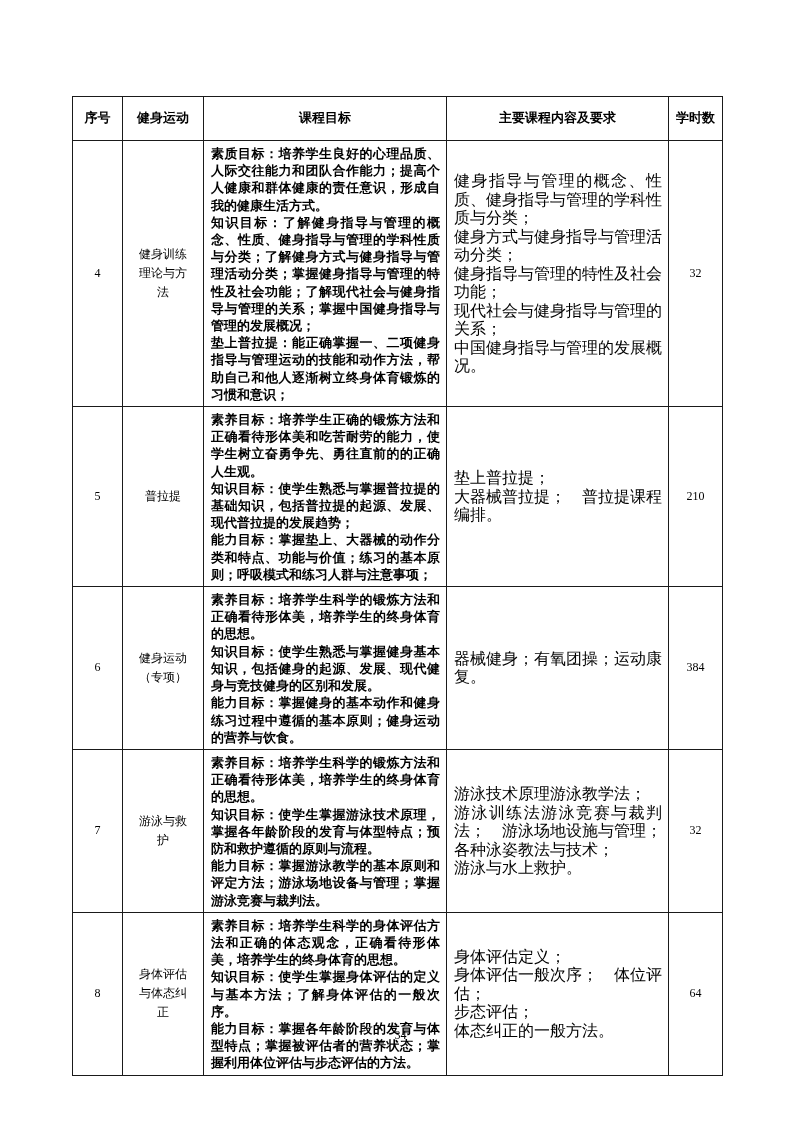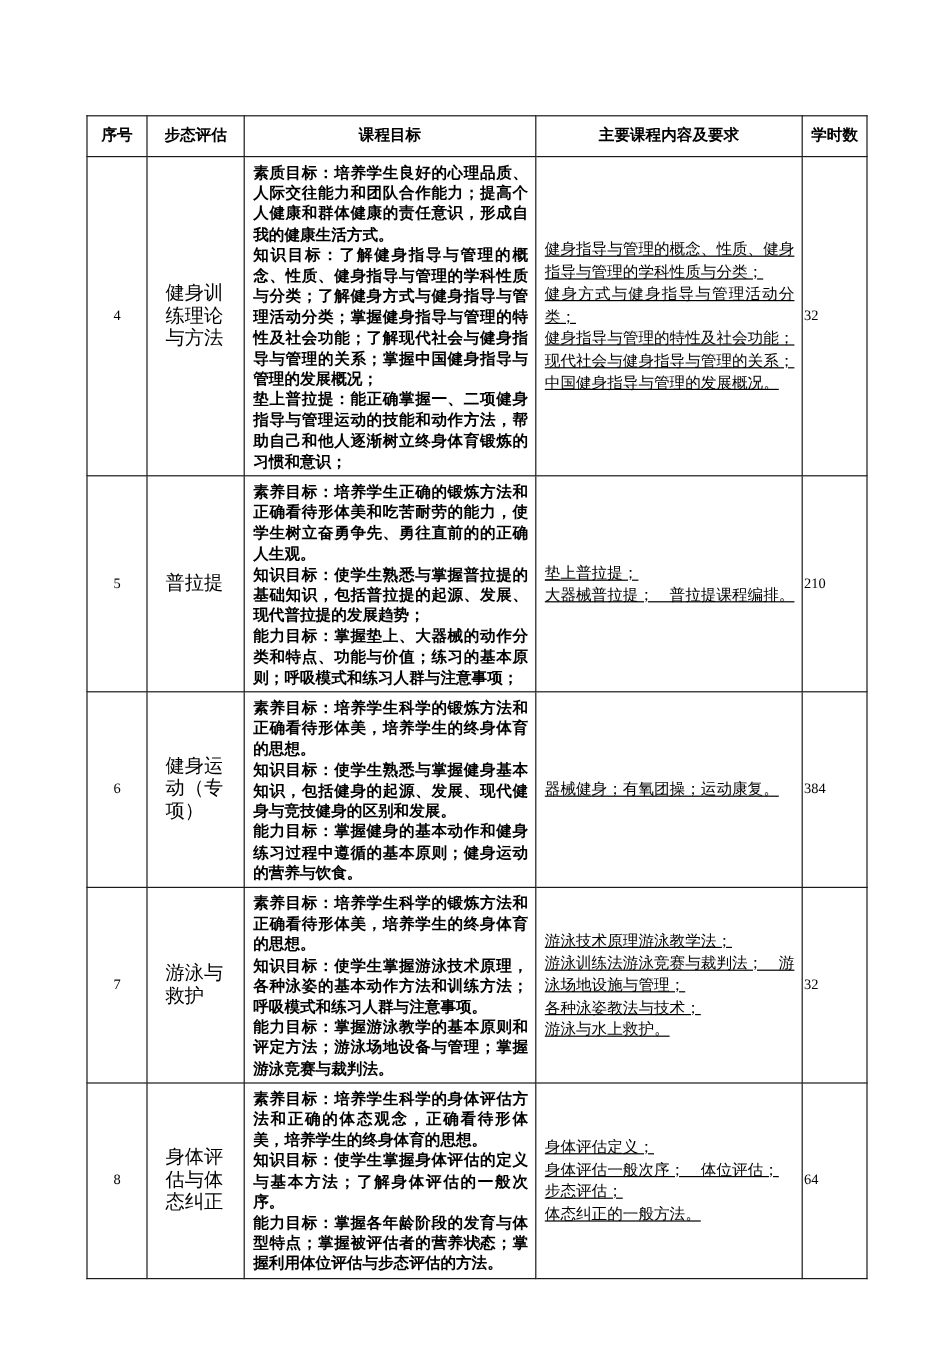--- a/index.html
+++ b/index.html
@@ -27,57 +27,57 @@
     margin-left: 72px;
     border: 1.5px solid #1a1a1a;
   }
   table.course-table th,
   table.course-table td {
     border: 1px solid #1a1a1a;
     box-sizing: border-box;
     vertical-align: middle;
     overflow: hidden;
   }
-  tr.head-row { height: 34px; }
+  tr.head-row { height: 44px; }
   th.hcell {
     font-size: 13px;
     font-weight: bold;
     text-align: center;
     padding: 2px 2px;
     line-height: 1.25;
   }
   td.c-seq {
     text-align: center;
     font-size: 12px;
   }
   td.c-name {
-    font-size: 16px;
+    text-align: center;
+    font-size: 12px;
     padding: 2px 15px;
     line-height: 19px;
   }
   td.c-obj {
     vertical-align: top;
     padding: 4px 6px 3px 7px;
     font-size: 13px;
     line-height: 17.2px;
     text-align: justify;
     font-weight: bold;
   }
   td.c-obj p { margin: 0; }
   td.c-content {
     vertical-align: top;
     padding: 4px 6px 3px 7px;
-    font-size: 13px;
+    font-size: 16px;
     line-height: 18.5px;
     text-align: justify;
-    text-decoration: underline;
   }
   td.c-content p { margin: 0; }
   td.c-hours {
-    text-align: left;
+    text-align: center;
     font-size: 12px;
   }
   tr.r0 { height: 241px; }
   tr.r1 { height: 172px; }
   tr.r2 { height: 153px; }
   tr.r3 { height: 150px; }
   tr.r4 { height: 160px; }
   .page-number {
     position: absolute;
     left: 4px;
@@ -96,21 +96,21 @@
     <colgroup>
       <col style="width:50px">
       <col style="width:81px">
       <col style="width:243px">
       <col style="width:222px">
       <col style="width:54px">
     </colgroup>
     <thead>
       <tr class="head-row">
         <th class="hcell">序号</th>
-        <th class="hcell">步态评估</th>
+        <th class="hcell">健身运动</th>
         <th class="hcell">课程目标</th>
         <th class="hcell">主要课程内容及要求</th>
         <th class="hcell">学时数</th>
       </tr>
     </thead>
     <tbody>
 
       <tr class="r0">
         <td class="c-seq">4</td>
         <td class="c-name">健身训练理论与方法</td>
@@ -156,21 +156,21 @@
           <p>器械健身；有氧团操；运动康复。</p>
         </td>
         <td class="c-hours">384</td>
       </tr>
 
       <tr class="r3">
         <td class="c-seq">7</td>
         <td class="c-name">游泳与救护</td>
         <td class="c-obj">
           <p>素养目标：培养学生科学的锻炼方法和正确看待形体美，培养学生的终身体育的思想。</p>
-          <p>知识目标：使学生掌握游泳技术原理，各种泳姿的基本动作方法和训练方法；呼吸模式和练习人群与注意事项。</p>
+          <p>知识目标：使学生掌握游泳技术原理，掌握各年龄阶段的发育与体型特点；预防和救护遵循的原则与流程。</p>
           <p>能力目标：掌握游泳教学的基本原则和评定方法；游泳场地设备与管理；掌握游泳竞赛与裁判法。</p>
         </td>
         <td class="c-content">
           <p>游泳技术原理游泳教学法；</p>
           <p>游泳训练法游泳竞赛与裁判法；　游泳场地设施与管理；</p>
           <p>各种泳姿教法与技术；</p>
           <p>游泳与水上救护。</p>
         </td>
         <td class="c-hours">32</td>
       </tr>

